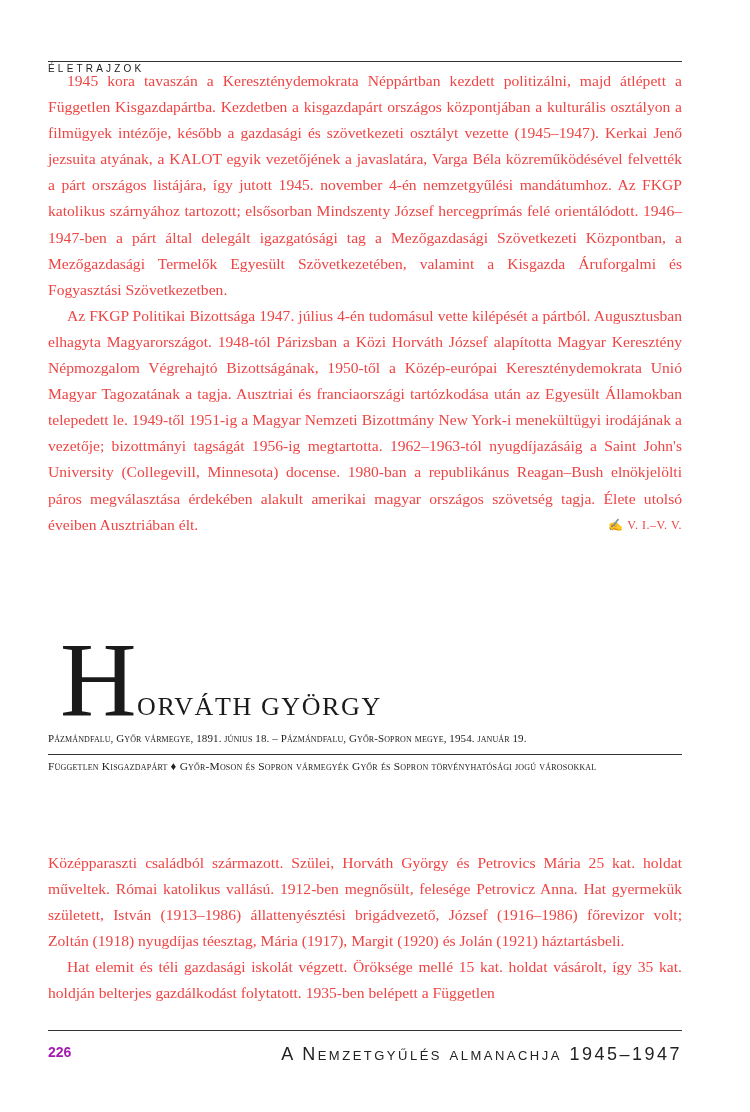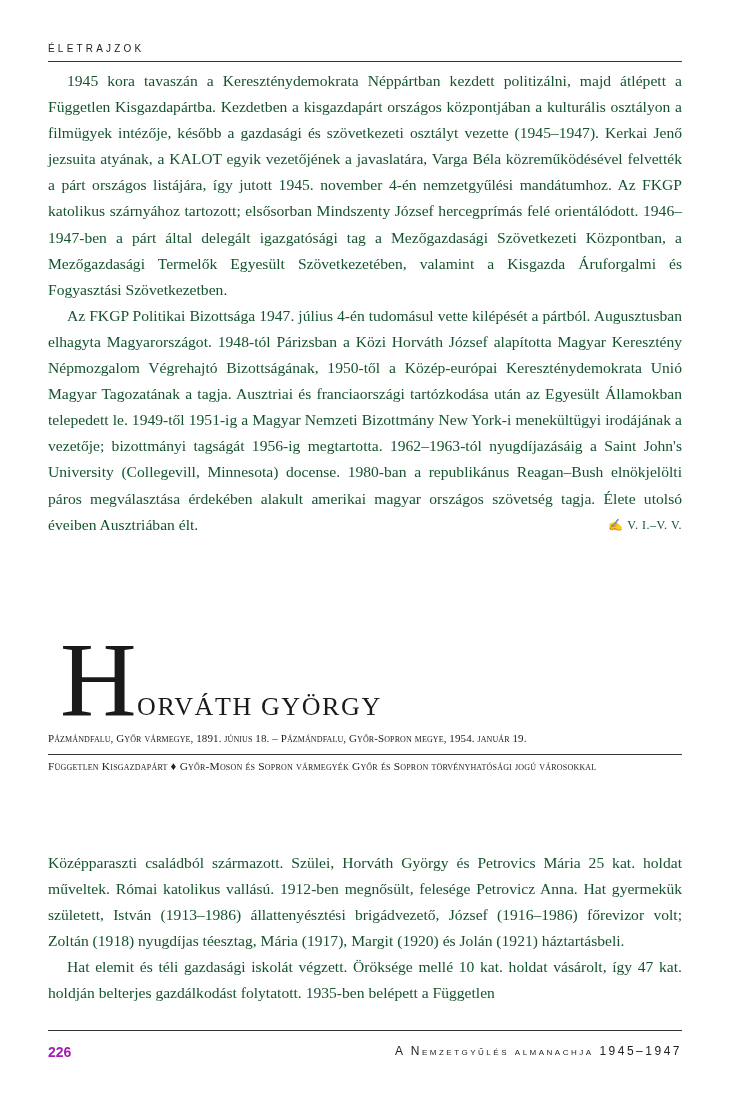--- a/index.html
+++ b/index.html
@@ -2,53 +2,53 @@
 <html><head>
 <meta charset="utf-8">
 <style>
   html, body { margin:0; padding:0; background:#ffffff; }
   body { width:750px; height:1112px; position:relative; overflow:hidden; color:#1a1a1a;
          font-family:"Liberation Serif","DejaVu Serif",serif; }
   .running-head { position:absolute; left:48px; top:43px; font-family:"Liberation Sans","DejaVu Sans",sans-serif;
                   font-size:10px; letter-spacing:3.2px; color:#222; }
   .rule { position:absolute; left:48px; width:634px; height:0; border-top:1.3px solid #333; }
   .body-text { position:absolute; left:48px; width:634px; font-size:15.6px; line-height:26.1px;
-               text-align:justify; color:#14532d; }
+               text-align:justify; color:#ef4444; }
   .body-text p { margin:0; text-indent:19px; }
   .body-text p.noindent { text-indent:0;margin-top:17px; }
   .signature { float:right; font-size:12px; letter-spacing:0.5px; }
   .signature .pen { font-size:12px; margin-right:4px; }
   .title-block { position:absolute; left:60px; top:640px; height:80px; }
   .drop-cap { position:absolute; left:0; top:0; font-size:106px; line-height:80px; font-family:"Liberation Serif","DejaVu Serif",serif; color:#1a1a1a; }
   .title-rest { position:absolute; left:77px; top:52px; font-size:26px; letter-spacing:1.6px; white-space:nowrap; color:#1a1a1a;text-align:right; }
   .bio-line { position:absolute; left:48px; width:634px; font-size:11px; color:#222; white-space:nowrap; letter-spacing:0.1px; font-variant:small-caps; }
   .party-line { position:absolute; left:48px; width:634px; font-size:11.4px; line-height:19px; color:#222; font-variant:small-caps; letter-spacing:0.2px; }
   .footer-page { position:absolute; left:48px; top:1044px; font-family:"Liberation Sans","DejaVu Sans",sans-serif; font-size:14px; font-weight:bold; color:#a21caf; }
-  .footer-title { position:absolute; right:68px; top:1044px; font-family:"Liberation Sans","DejaVu Sans",sans-serif; font-size:12px; letter-spacing:2.5px; color:#222; font-variant:small-caps; }
+  .footer-title { position:absolute; right:68px; top:1044px; font-family:"Liberation Sans","DejaVu Sans",sans-serif; font-size:18px; letter-spacing:2.5px; color:#222; font-variant:small-caps; }
 </style>
 </head>
 <body>
 
-<div class="running-head" style="font-variant:small-caps;text-transform:uppercase;">Életrajzok</div>
+<div class="running-head" style="font-variant:small-caps;text-transform:uppercase;margin-top:20px;">Életrajzok</div>
 <div class="rule" style="top:61px;"></div>
 
 <div class="body-text" style="top:68px;">
   <p>1945 kora tavaszán a Kereszténydemokrata Néppártban kezdett politizálni, majd átlépett a Független Kisgazdapártba. Kezdetben a kisgazdapárt országos központjában a kulturális osztályon a filmügyek intézője, később a gazdasági és szövetkezeti osztályt vezette (1945–1947). Kerkai Jenő jezsuita atyának, a KALOT egyik vezetőjének a javaslatára, Varga Béla közreműködésével felvették a párt országos listájára, így jutott 1945. november 4-én nemzetgyűlési mandátumhoz. Az FKGP katolikus szárnyához tartozott; elsősorban Mindszenty József hercegprímás felé orientálódott. 1946–1947-ben a párt által delegált igazgatósági tag a Mezőgazdasági Szövetkezeti Központban, a Mezőgazdasági Termelők Egyesült Szövetkezetében, valamint a Kisgazda Áruforgalmi és Fogyasztási Szövetkezetben.</p>
   <p><span>Az FKGP Politikai Bizottsága 1947. július 4-én tudomásul vette kilépését a pártból. Augusztusban elhagyta Magyarországot. 1948-tól Párizsban a Közi Horváth József alapította Magyar Keresztény Népmozgalom Végrehajtó Bizottságának, 1950-től a Közép-európai Kereszténydemokrata Unió Magyar Tagozatának a tagja. Ausztriai és franciaországi tartózkodása után az Egyesült Államokban telepedett le. 1949-től 1951-ig a Magyar Nemzeti Bizottmány New York-i menekültügyi irodájának a vezetője; bizottmányi tagságát 1956-ig megtartotta. 1962–1963-tól nyugdíjazásáig a Saint John's University (Collegevill, Minnesota) docense. 1980-ban a republikánus Reagan–Bush elnökjelölti páros megválasztása érdekében alakult amerikai magyar országos szövetség tagja. Élete utolsó éveiben Ausztriában élt.</span><span class="signature"><span class="pen">✍</span><span>V. I.–V. V.</span></span></p>
 </div>
 
 <div class="title-block">
   <span class="drop-cap">H</span>
   <span class="title-rest">ORVÁTH GYÖRGY</span>
 </div>
 
 <div class="bio-line" style="top:732px;">Pázmándfalu, Győr vármegye, 1891. június 18. –  Pázmándfalu, Győr-Sopron megye, 1954. január 19.</div>
 <div class="rule" style="top:754px;"></div>
 <div class="party-line" style="top:757px;">Független Kisgazdapárt ♦ Győr-Moson és Sopron vármegyék Győr és Sopron törvényhatósági jogú városokkal</div>
 
 <div class="body-text" style="top:833px;">
   <p class="noindent">Középparaszti családból származott. Szülei, Horváth György és Petrovics Mária 25 kat. holdat műveltek. Római katolikus vallású. 1912-ben megnősült, felesége Petrovicz Anna. Hat gyermekük született, István (1913–1986) állattenyésztési brigádvezető, József (1916–1986) főrevizor volt; Zoltán (1918) nyugdíjas téesztag, Mária (1917), Margit (1920) és Jolán (1921) háztartásbeli.</p>
-  <p>Hat elemit és téli gazdasági iskolát végzett. Öröksége mellé 10 kat. holdat vásárolt, így 47 kat. holdján belterjes gazdálkodást folytatott. 1935-ben belépett a Független</p>
+  <p>Hat elemit és téli gazdasági iskolát végzett. Öröksége mellé 15 kat. holdat vásárolt, így 35 kat. holdján belterjes gazdálkodást folytatott. 1935-ben belépett a Független</p>
 </div>
 
 <div class="rule" style="top:1030px;"></div>
 <div class="footer-page">226</div>
 <div class="footer-title">A Nemzetgyűlés almanachja 1945–1947</div>
 
 </body></html>

